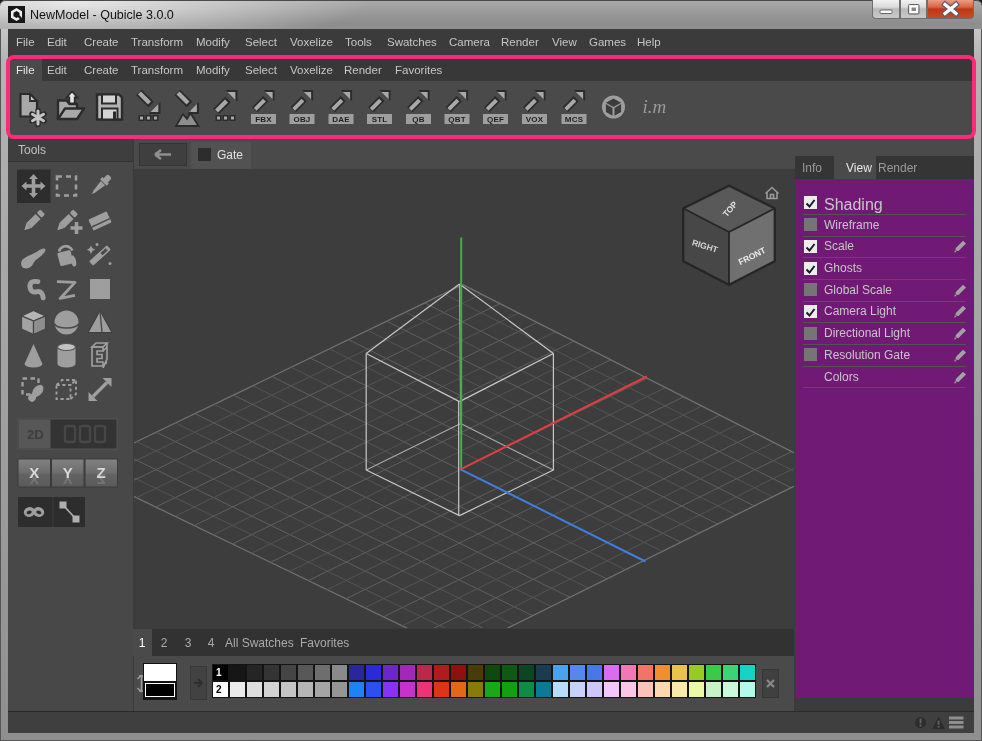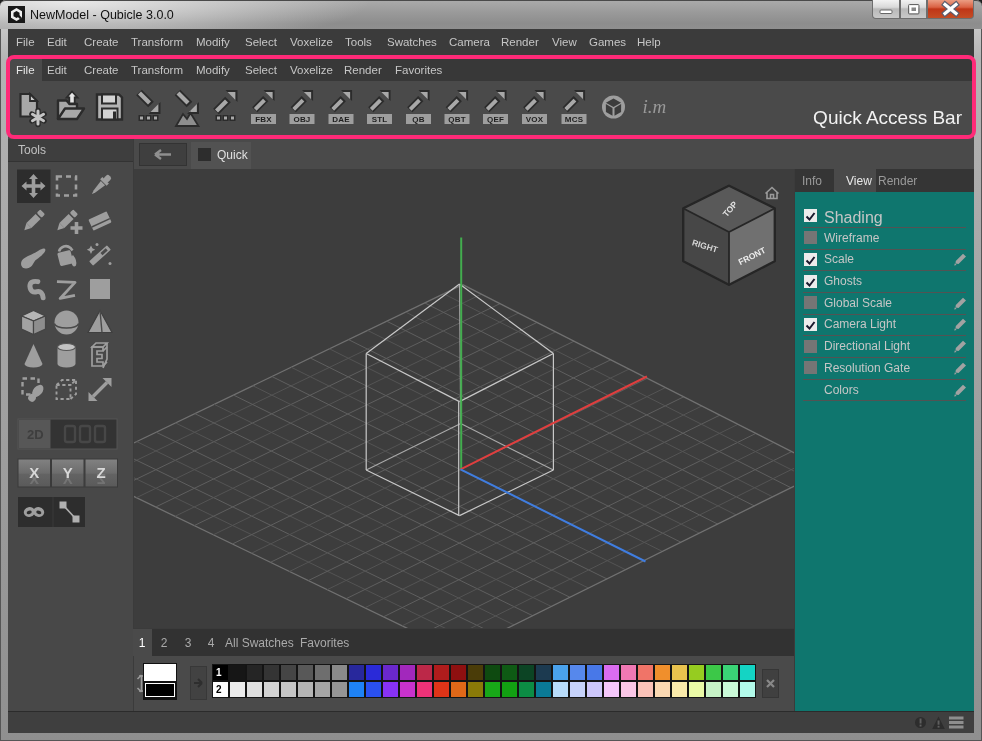--- a/index.html
+++ b/index.html
@@ -32,21 +32,21 @@
 #mainarea { left:0; top:110px; width:966px; height:572px; }
 #toolspanel { left:0; top:0; width:125px; height:572px; background:#484848; }
 #toolshead { left:0; top:0; width:125px; height:23px; background:#3e3e3e;
   border-bottom:1px solid #333; }
 #toolshead span { position:absolute; left:10px; top:4px; font-size:12px; color:#c0c0c0; }
 #topbar { left:126px; top:0; width:660px; height:30px; background:#4a4a4a; }
 #rtoppad { left:786px; top:0; width:180px; height:30px; background:#4a4a4a; }
 #viewport { left:126px; top:30px; width:660px; height:459px; background:#3d3d3d; }
 #swatchtabs { left:126px; top:490px; width:660px; height:27px; background:#323232; }
 #palette { left:126px; top:517px; width:660px; height:55px; background:#4a4a4a; }
-#rightpanel { left:787px; top:30px; width:179px; height:542px; background:#0f766e; }
+#rightpanel { left:787px; top:17px; width:179px; height:542px; background:#701a75; }
 #statusbar { left:0; top:682px; width:966px; height:22px; background:#3f3f3f;
   border-top:1px solid #2b2b2b; }
 #statusbar span { position:absolute; top:5px; font-size:11px; color:#b4b4b4; }
 </style></head><body>
 <div id="win">
   <div class="abs" id="titlebar"></div>
   <div class="abs" id="logo"><svg width="17" height="17" viewBox="0 0 17 17">
 <path d="M8.5,2 L14,5.2 V11.8 L8.5,15 L3,11.8 V5.2 Z" fill="#f0f0f0"></path>
 <path d="M8.5,5 L11.5,6.8 V10.2 L8.5,12 L5.5,10.2 V6.8 Z" fill="#181818"></path>
 <path d="M9.5,9 L13,12.5" stroke="#181818" stroke-width="2.4"></path>
@@ -244,21 +244,20 @@
 <g transform="translate(605.5,18)">
 <circle r="11.5" fill="#9e9e9e"></circle>
 <g fill="#3c3c3c">
               <path d="M0,-8.6 L7.6,-4.3 L0,0 L-7.6,-4.3 Z"></path>
               <path d="M-7.6,-2.9 L-1,0.9 L-1,8.8 L-7.6,5 Z"></path>
               <path d="M7.6,-2.9 L1,0.9 L1,8.8 L7.6,5 Z"></path>
             </g>
           </g>
 <text x="634.5" y="24" font-family="Liberation Serif" font-style="italic" font-size="19" fill="#999999">i.m</text>
         </svg>
-      <div id="qab-label">Quick Access Bar</div>
     </div>
     <div class="abs" id="mainarea">
       <div class="abs" id="toolspanel">
         <div class="abs" id="toolshead">
             <span>Tools</span>
           </div>
         <svg style="position:absolute;left:0;top:0" width="125" height="572">
             <defs>
               <linearGradient id="btngrad" x1="0" y1="0" x2="0" y2="1">
                 <stop offset="0" stop-color="#828282"></stop>
@@ -426,21 +425,21 @@
           </svg>
       </div>
       <div class="abs" id="topbar">
 <div style="position:absolute;left:5px;top:4px;width:48px;height:23px;background:#3f3f3f;border:1px solid #333;">
 <svg width="46" height="21">
               <path d="M15,10.5 h16 M15,10.5 l6,-4.5 M15,10.5 l6,4.5" stroke="#8f8f8f" stroke-width="2.4" fill="none"></path>
             </svg>
 </div>
 <div style="position:absolute;left:57px;top:3px;width:60px;height:27px;background:#525252;">
 <div style="position:absolute;left:7px;top:6px;width:13px;height:13px;background:#2d2d2d;"></div>
-<span style="position:absolute;left:26px;top:6px;font-size:12px;color:#e0e0e0;">Quick</span>
+<span style="position:absolute;left:26px;top:6px;font-size:12px;color:#e0e0e0;">Gate</span>
 </div>
         </div>
       <div class="abs" id="rtoppad"></div>
       <div class="abs" id="viewport"><svg width="660" height="459" viewBox="134 169 660 459">
 <line x1="78.3" y1="469.7" x2="457.9" y2="652.7" stroke="#717171" stroke-width="1.3"></line>
 <line x1="78.3" y1="469.7" x2="462.7" y2="284.7" stroke="#717171" stroke-width="1.3"></line>
 <line x1="97.8" y1="460.3" x2="476.6" y2="643.4" stroke="#545454" stroke-width="1"></line>
 <line x1="97.7" y1="479.0" x2="481.4" y2="294.2" stroke="#545454" stroke-width="1"></line>
 <line x1="117.2" y1="450.9" x2="495.3" y2="634.2" stroke="#5f5f5f" stroke-width="1"></line>
 <line x1="117.1" y1="488.4" x2="500.0" y2="303.6" stroke="#5f5f5f" stroke-width="1"></line>

